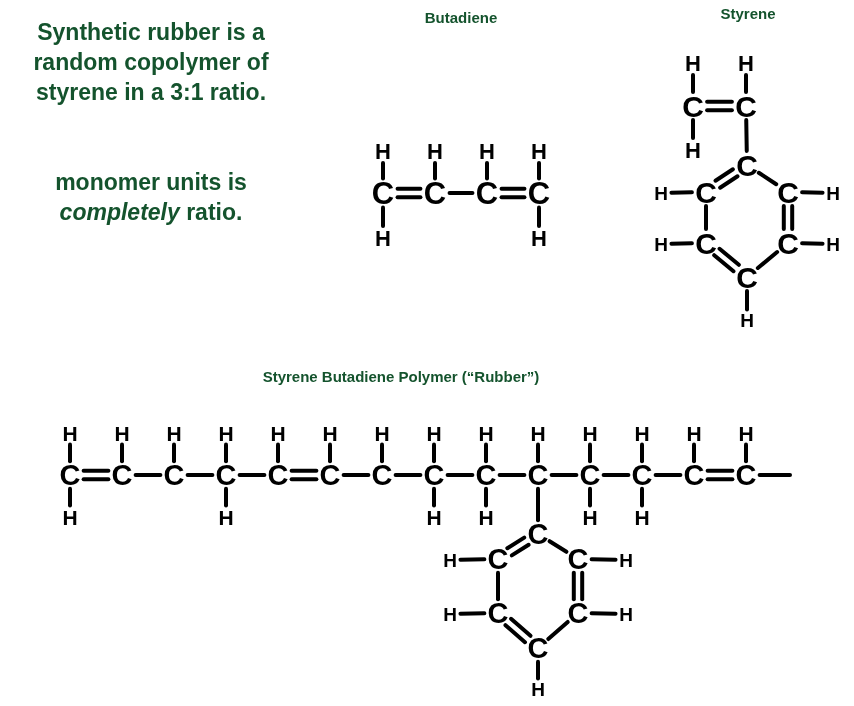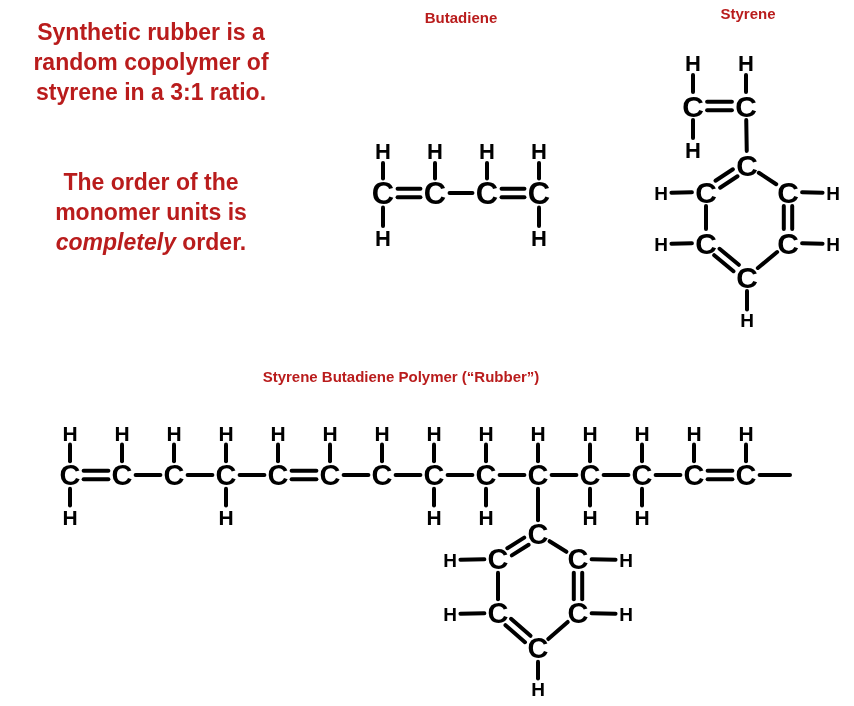--- a/index.html
+++ b/index.html
@@ -1,18 +1,18 @@
 <!DOCTYPE html>
 <html><head>
 <meta charset="utf-8">
 <style>
   html,body{margin:0;padding:0;background:#fff;}
   .canvas{
     position:relative;width:854px;height:706px;background:#ffffff;
-    font-family:"Liberation Sans",sans-serif;color:#b91c1c;overflow:hidden;
+    font-family:"Liberation Sans",sans-serif;color:#14532d;overflow:hidden;
   }
   .intro{
     position:absolute;left:5px;width:292px;text-align:center;
     font-weight:bold;font-size:23px;line-height:30px;
   }
   .intro .line{white-space:nowrap;}
   .ital{font-style:italic;}
   .mol-title{
     position:absolute;transform:translateX(-50%);
     font-weight:bold;font-size:15px;white-space:nowrap;
@@ -29,23 +29,22 @@
 
 <div class="canvas">
 
   <div class="intro" style="top:17px;">
     <div class="line">Synthetic rubber is a</div>
     <div class="line">random copolymer of</div>
     <div class="line">styrene in a 3:1 ratio.</div>
   </div>
 
   <div class="intro" style="top:167px;">
-    <div class="line">The order of the</div>
     <div class="line">monomer units is</div>
-    <div class="line"><span class="ital">completely</span><span> order.</span></div>
+    <div class="line"><span class="ital">completely</span><span> ratio.</span></div>
   </div>
 
   <div class="mol-title" style="left:461px;top:9px;">Butadiene</div>
   <div class="mol-title" style="left:748px;top:5px;">Styrene</div>
   <div class="mol-title" style="left:401px;top:368px;">Styrene Butadiene Polymer (“Rubber”)</div>
 
   <svg id="mol-svg" width="854" height="706" viewBox="0 0 854 706">
       <g>
         <line x1="397.57" y1="188.8" x2="420.43" y2="188.8" stroke="#000000"></line>
         <line x1="397.57" y1="197.2" x2="420.43" y2="197.2" stroke="#000000"></line>

